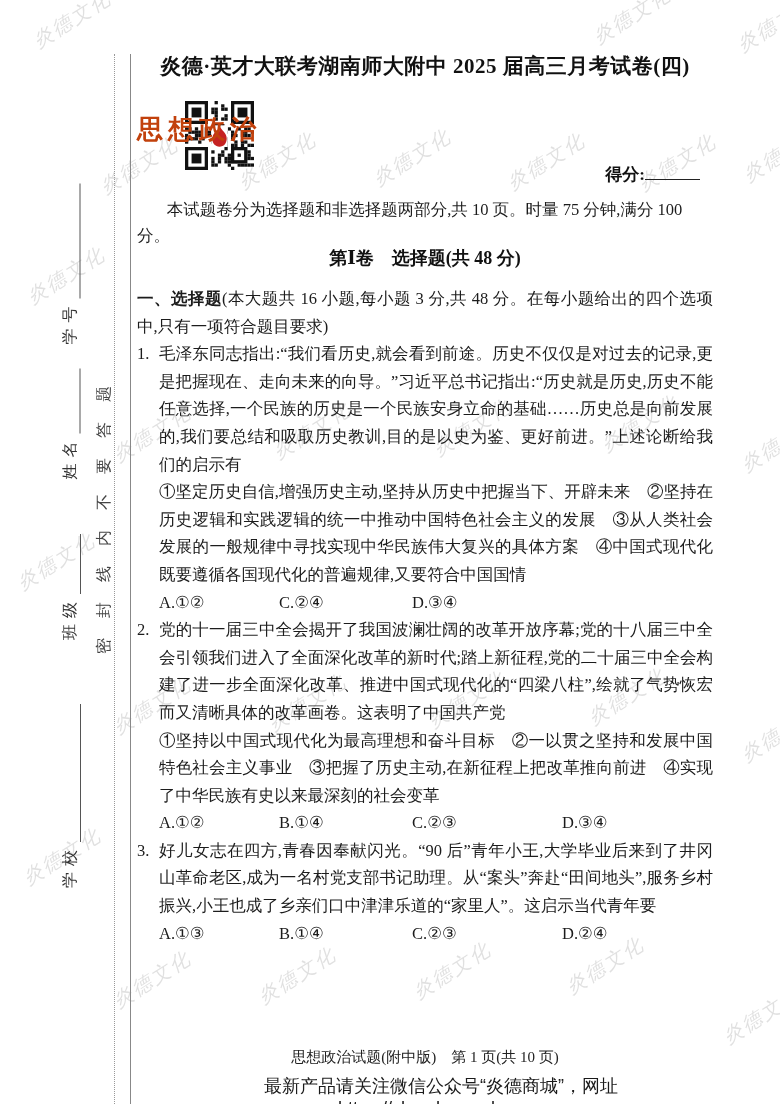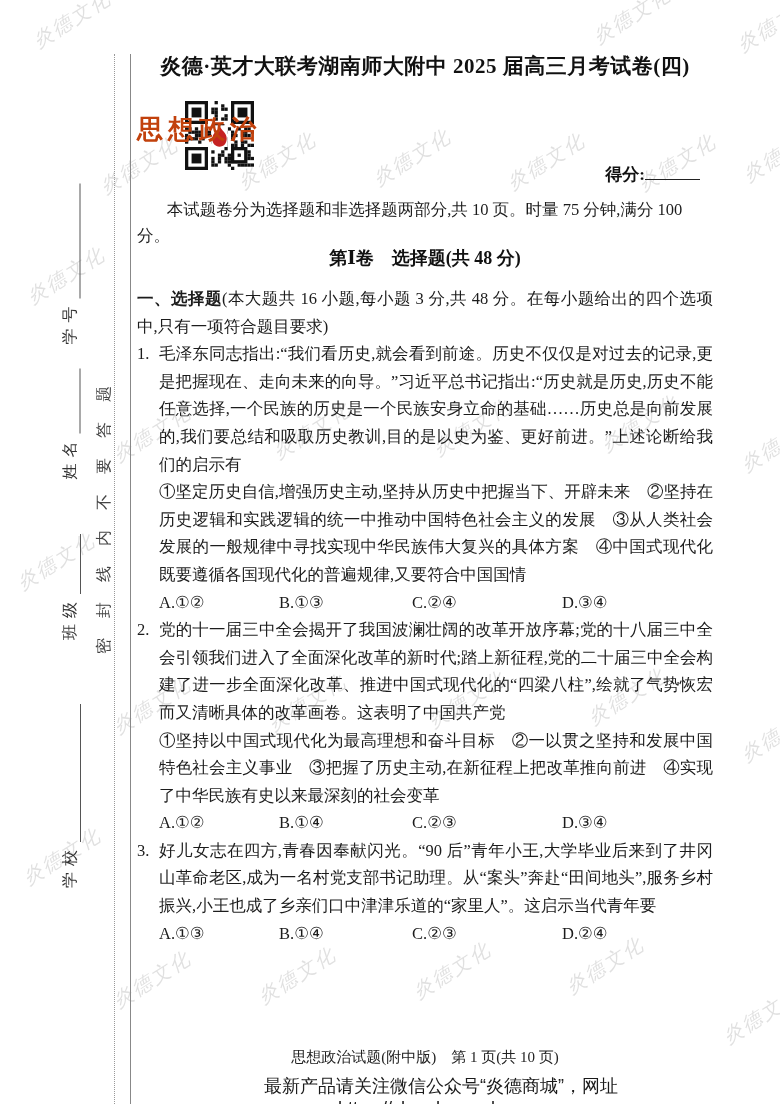--- a/index.html
+++ b/index.html
@@ -255,21 +255,20 @@
     <h2 class="section-heading">第Ⅰ卷　选择题(共 48 分)</h2>
 
     <p class="part-heading"><span class="part-label">一、选择题</span><span class="kai">(本大题共 16 小题,每小题 3 分,共 48 分。在每小题给出的四个选项中,只有一项符合题目要求)</span></p>
 
     <div class="question">
       <span class="qnum">1.</span>
       <p class="stem">毛泽东同志指出:“我们看历史,就会看到前途。历史不仅仅是对过去的记录,更是把握现在、走向未来的向导。”习近平总书记指出:“历史就是历史,历史不能任意选择,一个民族的历史是一个民族安身立命的基础……历史总是向前发展的,我们要总结和吸取历史教训,目的是以史为鉴、更好前进。”上述论断给我们的启示有</p>
       <p class="items">①坚定历史自信,增强历史主动,坚持从历史中把握当下、开辟未来　②坚持在历史逻辑和实践逻辑的统一中推动中国特色社会主义的发展　③从人类社会发展的一般规律中寻找实现中华民族伟大复兴的具体方案　④中国式现代化既要遵循各国现代化的普遍规律,又要符合中国国情</p>
       <div class="choices">
         <span class="choice">A.①②</span>
-        <span class="choice">B.①③</span>
         <span class="choice">C.②④</span>
         <span class="choice">D.③④</span>
       </div>
     </div>
 
     <div class="question">
       <span class="qnum">2.</span>
       <p class="stem">党的十一届三中全会揭开了我国波澜壮阔的改革开放序幕;党的十八届三中全会引领我们进入了全面深化改革的新时代;踏上新征程,党的二十届三中全会构建了进一步全面深化改革、推进中国式现代化的“四梁八柱”,绘就了气势恢宏而又清晰具体的改革画卷。这表明了中国共产党</p>
       <p class="items">①坚持以中国式现代化为最高理想和奋斗目标　②一以贯之坚持和发展中国特色社会主义事业　③把握了历史主动,在新征程上把改革推向前进　④实现了中华民族有史以来最深刻的社会变革</p>
       <div class="choices">

